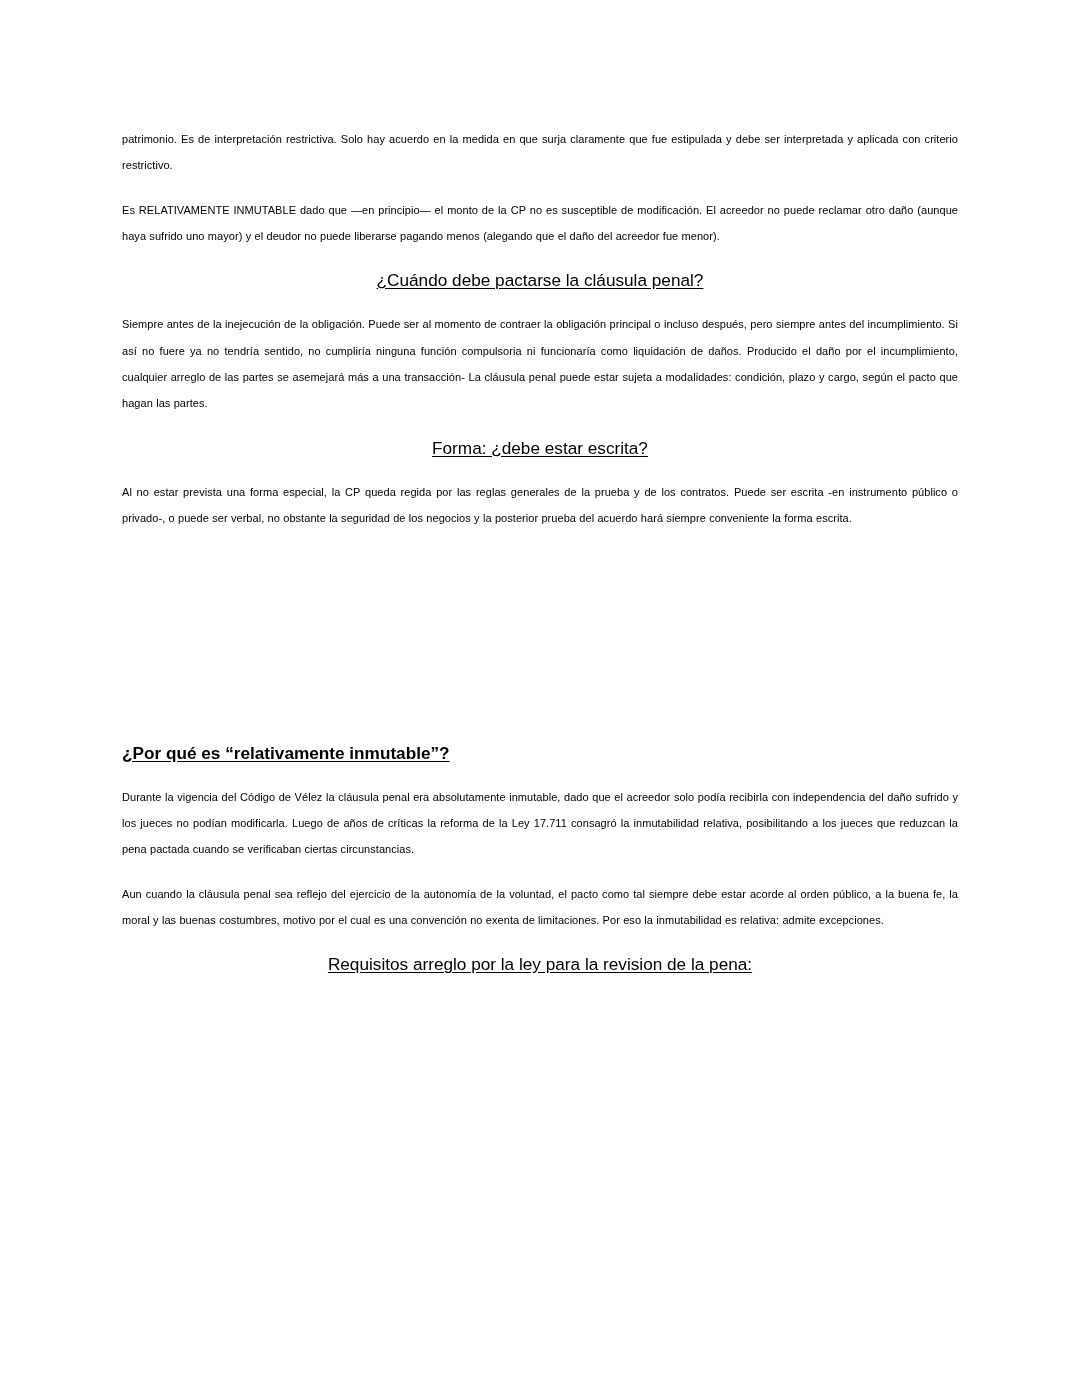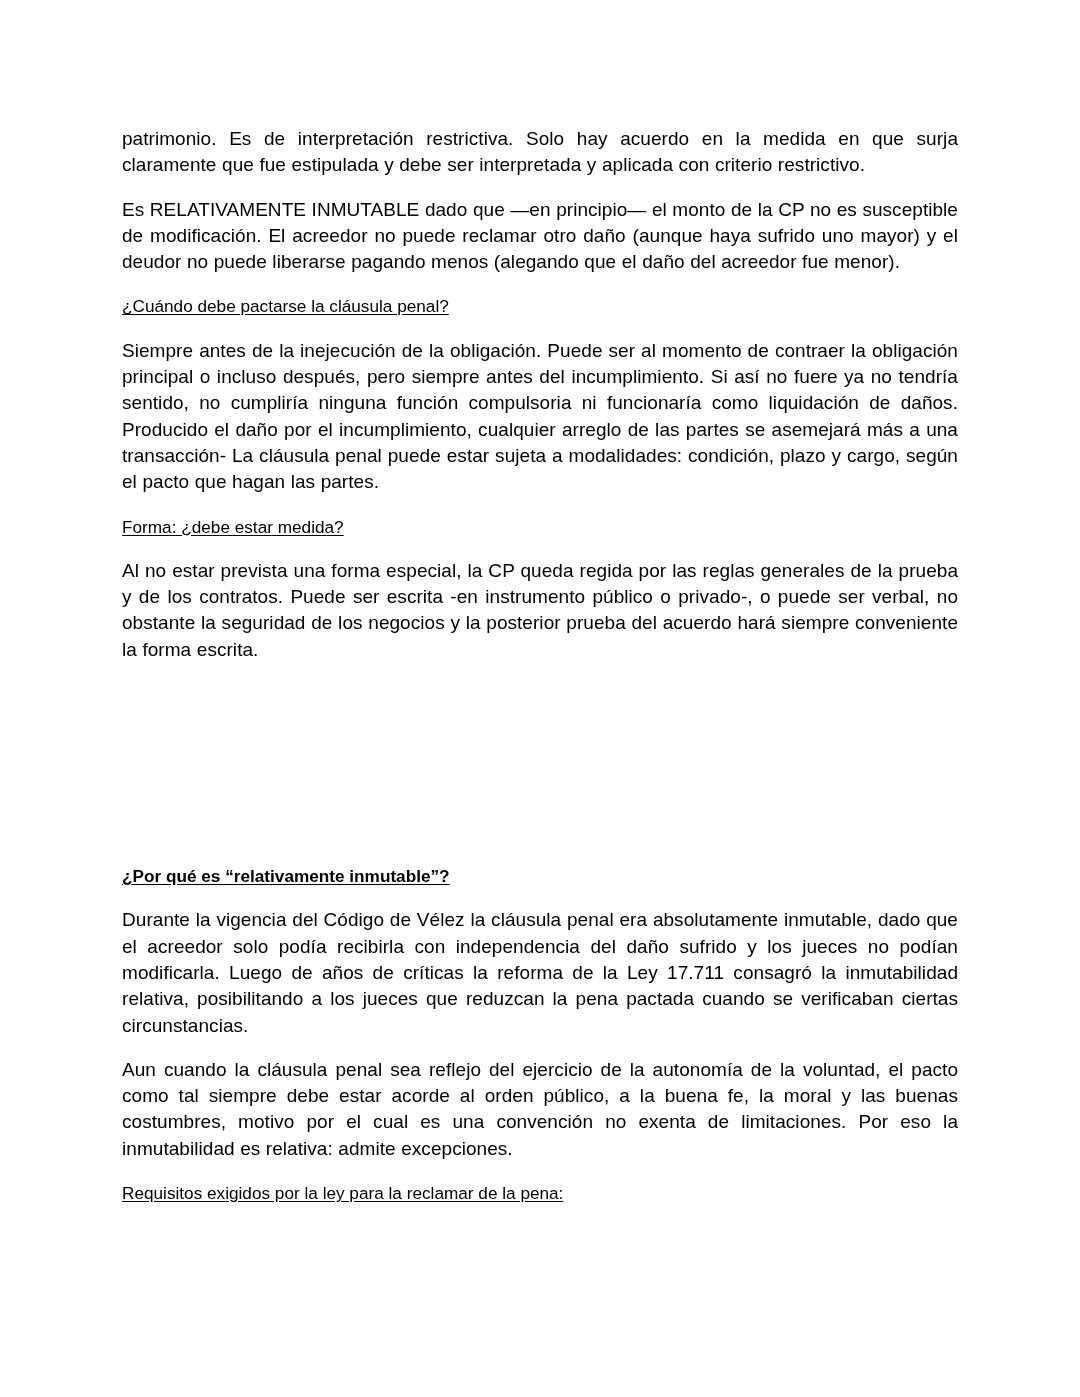--- a/index.html
+++ b/index.html
@@ -21,42 +21,42 @@
     box-sizing: border-box;
   }
   .content {
     position: absolute;
     left: 122px;
     top: 126px;
     width: 836px;
   }
   p.para {
     margin: 0 0 18px 0;
-    font-size: 19px;
+    font-size: 11px;
     line-height: 26.3px;
     text-align: justify;
     text-justify: inter-word;
     letter-spacing: 0.05px;
     word-spacing: 0.2px;
   }
   p.para:last-child {
     margin-bottom: 0;
   }
   .heading-underline {
     margin: 0 0 18px 0;
     font-size: 17.2px;
     line-height: 26.3px;
-    text-align: left;
+    text-align: center;
   }
   .heading-underline span.u {
     text-decoration: underline;
     text-underline-offset: 2px;
   }
   .heading-bold-underline {
-    margin: 4px 0 18px 0;
+    margin: 12px 0 18px 0;
     font-size: 17.2px;
     line-height: 26.3px;
     text-align: left;
     font-weight: bold;
   }
   .heading-bold-underline span.u {
     text-decoration: underline;
     text-underline-offset: 2px;
   }
   b.strong {
@@ -75,30 +75,30 @@
   <div class="content">
 
     <p class="para">patrimonio. Es de interpretación restrictiva. Solo hay acuerdo en la medida en que surja claramente que fue estipulada y debe ser interpretada y aplicada con criterio restrictivo.</p>
 
     <p class="para"><b class="strong">Es RELATIVAMENTE INMUTABLE</b><span> dado que —en principio— el monto de la CP no es susceptible de modificación. El acreedor no puede reclamar otro daño (aunque haya sufrido uno mayor) y el deudor no puede liberarse pagando menos (alegando que el daño del acreedor fue menor).</span></p>
 
     <p class="heading-underline"><span class="u">¿Cuándo debe pactarse la cláusula penal?</span></p>
 
     <p class="para">Siempre antes de la inejecución de la obligación. Puede ser al momento de contraer la obligación principal o incluso después, pero siempre antes del incumplimiento. Si así no fuere ya no tendría sentido, no cumpliría ninguna función compulsoria ni funcionaría como liquidación de daños. Producido el daño por el incumplimiento, cualquier arreglo de las partes se asemejará más a una transacción- La cláusula penal puede estar sujeta a modalidades: condición, plazo y cargo, según el pacto que hagan las partes.</p>
 
-    <p class="heading-underline"><span class="u">Forma: ¿debe estar medida?</span></p>
+    <p class="heading-underline"><span class="u">Forma: ¿debe estar escrita?</span></p>
 
     <p class="para">Al no estar prevista una forma especial, la CP queda regida por las reglas generales de la prueba y de los contratos. Puede ser escrita -en instrumento público o privado-, o puede ser verbal, no obstante la seguridad de los negocios y la posterior prueba del acuerdo hará siempre conveniente la forma escrita.</p>
 
     <div class="spacer-gap"></div>
 
     <p class="heading-bold-underline"><span class="u">¿Por qué es “relativamente inmutable”?</span></p>
 
     <p class="para">Durante la vigencia del Código de Vélez la cláusula penal era absolutamente inmutable, dado que el acreedor solo podía recibirla con independencia del daño sufrido y los jueces no podían modificarla. Luego de años de críticas la reforma de la Ley 17.711 consagró la inmutabilidad relativa, posibilitando a los jueces que reduzcan la pena pactada cuando se verificaban ciertas circunstancias.</p>
 
     <p class="para">Aun cuando la cláusula penal sea reflejo del ejercicio de la autonomía de la voluntad, el pacto como tal siempre debe estar acorde al orden público, a la buena fe, la moral y las buenas costumbres, motivo por el cual es una convención no exenta de limitaciones. Por eso la inmutabilidad es relativa: admite excepciones.</p>
 
 
 
-    <p class="heading-underline"><span class="u">Requisitos exigidos por la ley para la reclamar de la pena:</span></p>
+    <p class="heading-underline"><span class="u">Requisitos arreglo por la ley para la revision de la pena:</span></p>
 
   </div>
 </div>
 
 </body></html>

